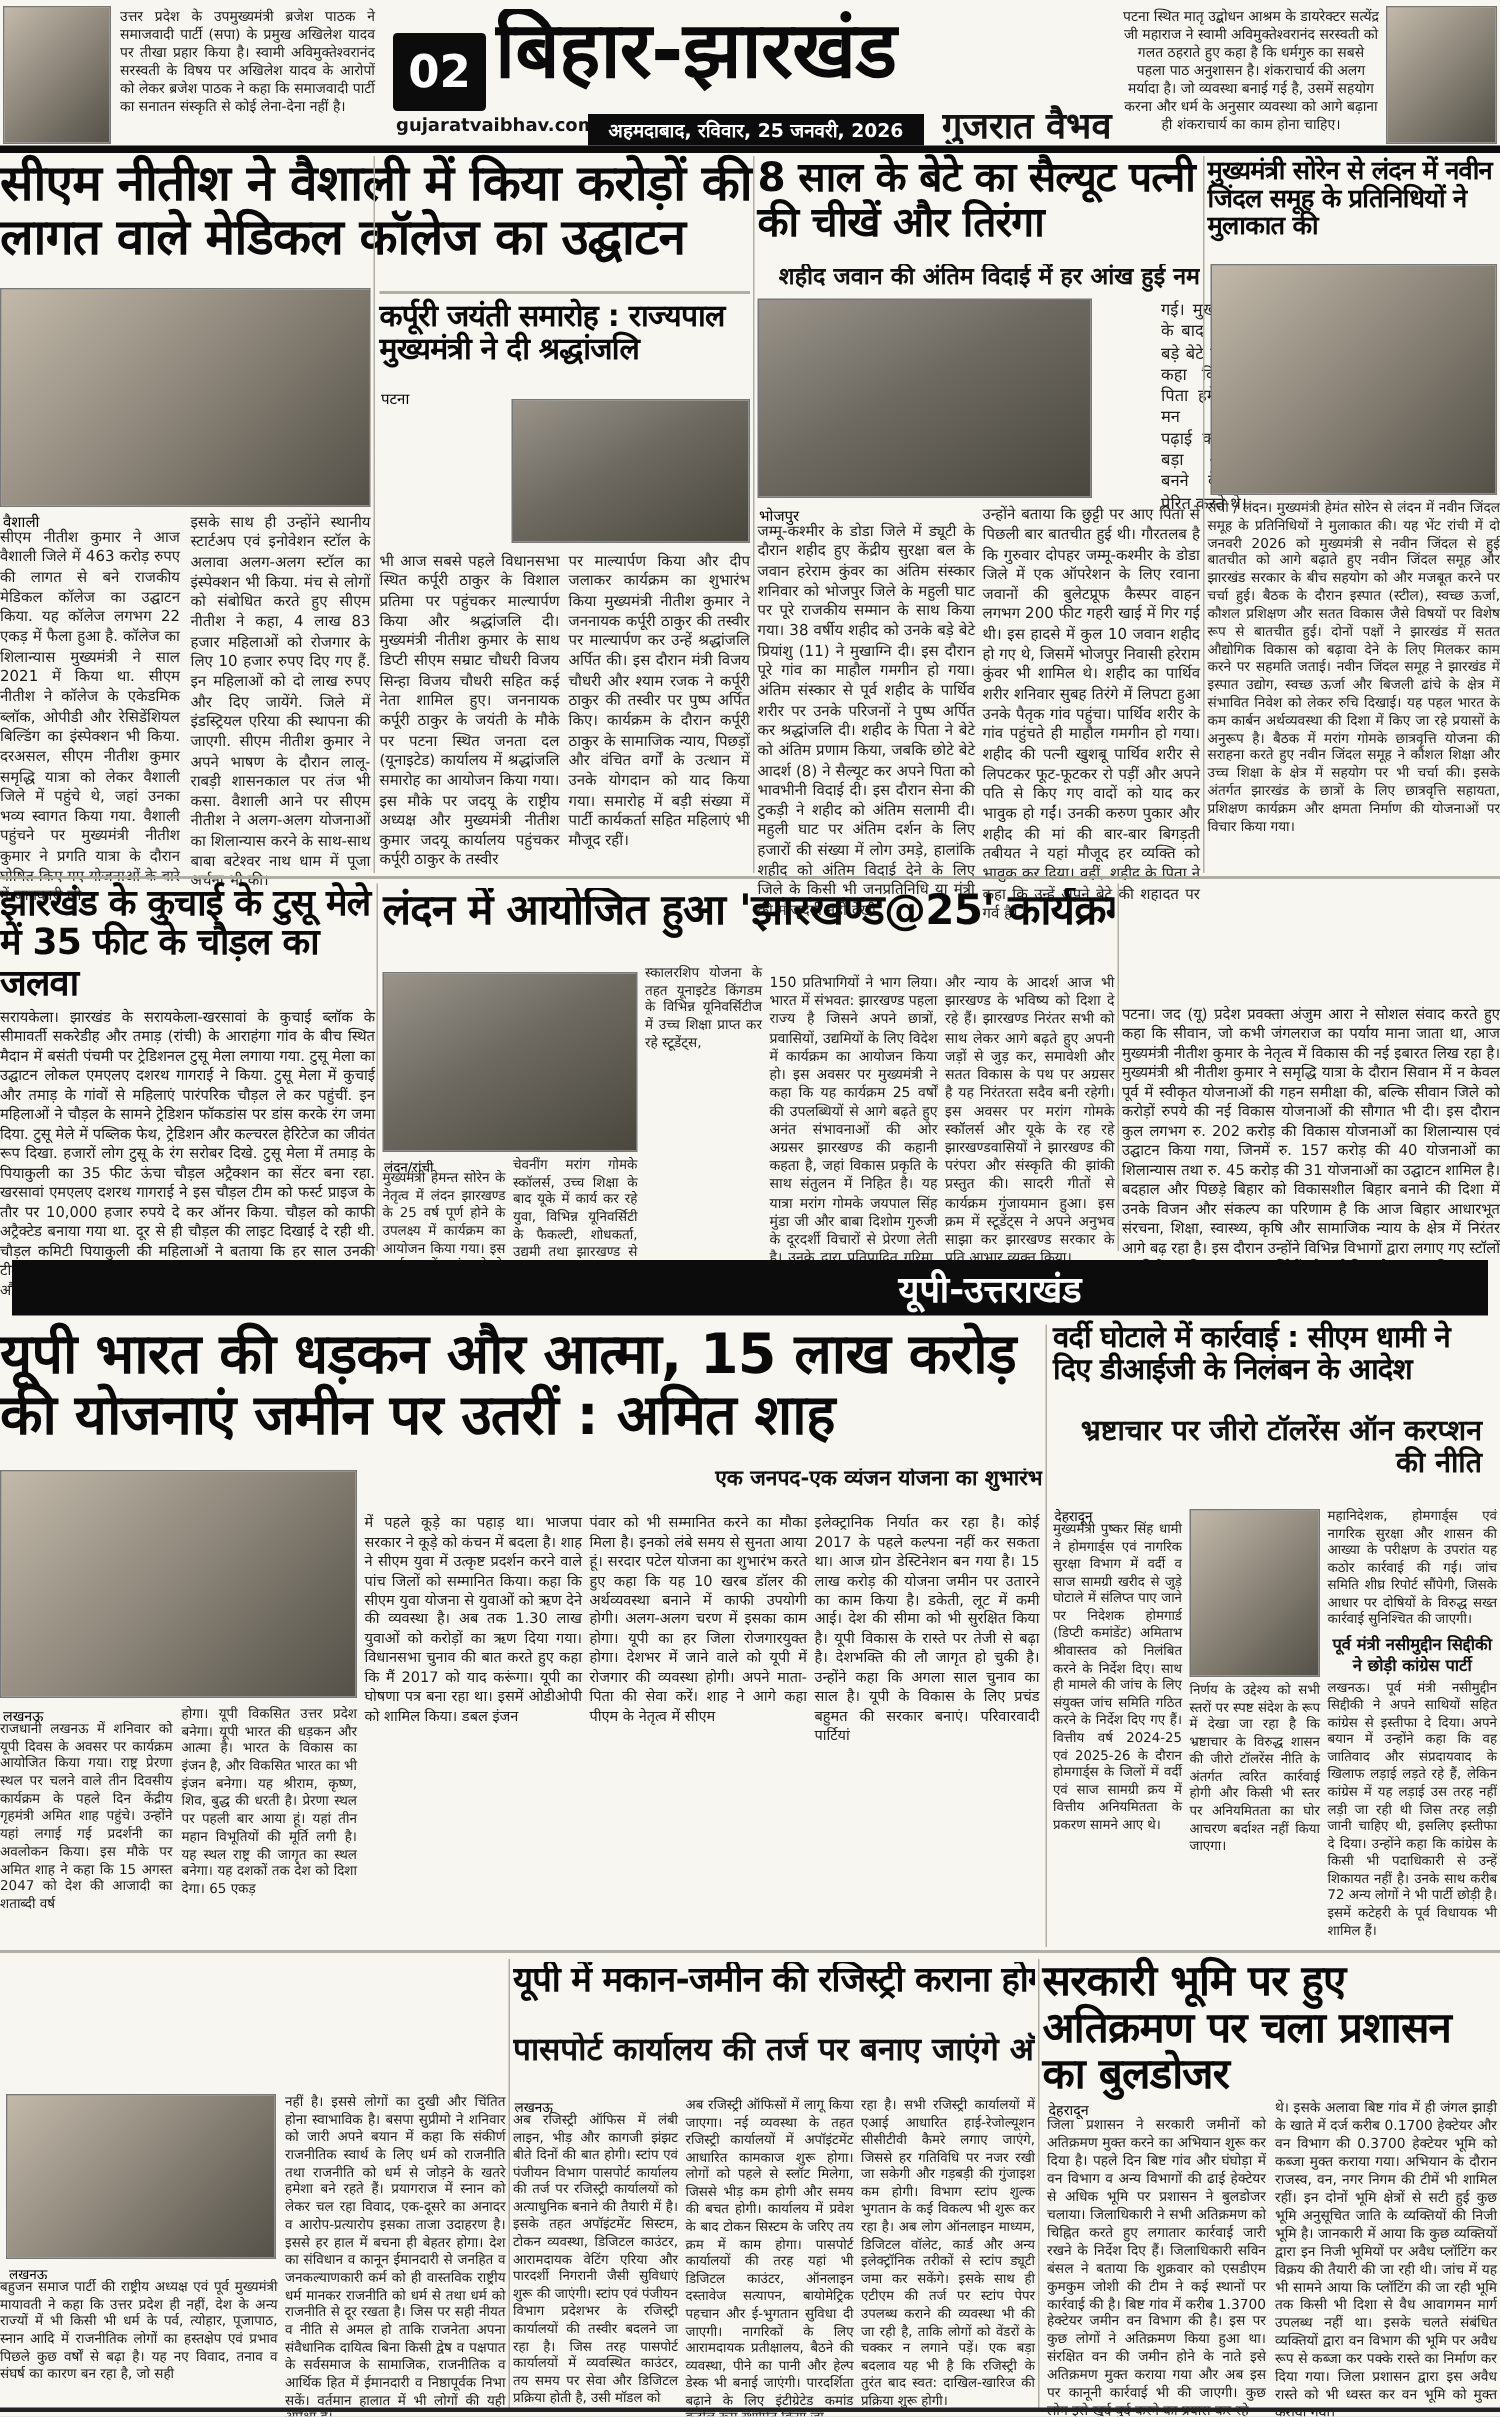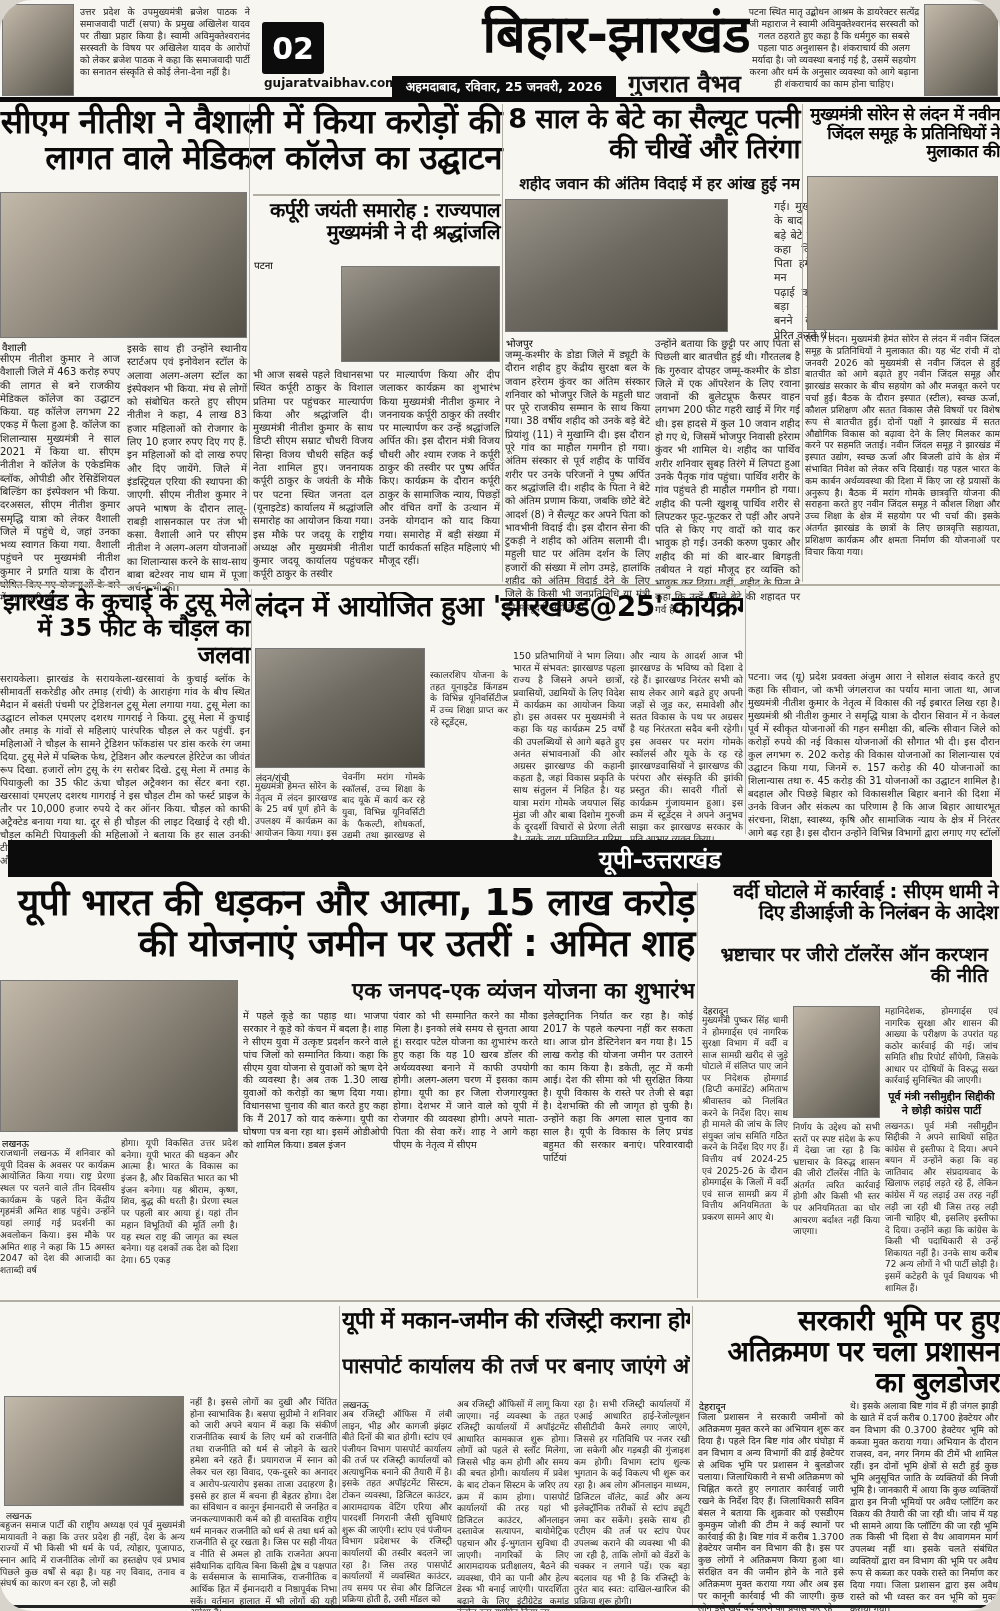--- a/index.html
+++ b/index.html
@@ -1,22 +1,22 @@
 <!DOCTYPE html>
 <html><head>
 <meta charset="utf-8">
 <style>
   html,body{margin:0;padding:0;background:#d8d4cc;}
   #page{position:relative;width:1000px;height:1611px;background:#f8f6f1;color:#141414;
-        font-family:"DejaVu Sans",sans-serif;overflow:hidden;margin:0 auto;border-radius:32px;}
+        font-family:"DejaVu Sans",sans-serif;overflow:hidden;margin:0 auto;}
   .abs{position:absolute;}
   .photo{background:linear-gradient(135deg,#c2b9aa 0%,#978f82 40%,#6f6a60 75%,#555148 100%);
          border:1px solid #777;box-sizing:border-box;}
   .photo.dark{background:linear-gradient(150deg,#9a948a 0%,#6e6a62 45%,#4a473f 100%);}
-  .headline{font-weight:800;text-align:right;color:#0a0a0a;line-height:1.1;letter-spacing:-0.5px;}
+  .headline{font-weight:800;text-align:left;color:#0a0a0a;line-height:1.1;letter-spacing:-0.5px;}
   .subhead{font-weight:700;text-align:right;color:#111;line-height:1.12;}
   .body-text{font-size:10px;line-height:1.33;text-align:justify;color:#1d1d1d;}
   .small{font-size:9px;line-height:1.3;}
   .dateline{font-weight:400;font-size:10px;color:#000;margin-bottom:1px;}
   .band{background:#0c0c0c;color:#fff;display:flex;align-items:center;justify-content:center;}
   .vrule{width:1px;background:#b3aea4;}
   .hrule{background:#b3aea4;}
   .blackbox{background:#0c0c0c;color:#fff;display:flex;align-items:center;justify-content:center;}
   .nowrap{white-space:nowrap;overflow:hidden;}
   .minihead{font-weight:700;font-size:11px;line-height:1.25;text-align:center;margin:3px 0;}
@@ -72,35 +72,35 @@
   <div class="abs hrule" style="left:0;top:584px;width:1000px;height:2px"></div>
 
   <div class="abs headline" style="left:0;top:589px;width:250px;height:80px;font-size:24px">झारखंड के कुचाई के टुसू मेले में 35 फीट के चौड़ल का जलवा</div>
   <div class="abs body-text" style="left:0;top:672px;width:250px;height:162px;font-size:9.8px">सरायकेला। झारखंड के सरायकेला-खरसावां के कुचाई ब्लॉक के सीमावर्ती सकरेडीह और तमाड़ (रांची) के आराहंगा गांव के बीच स्थित मैदान में बसंती पंचमी पर ट्रेडिशनल टुसू मेला लगाया गया. टुसू मेला का उद्घाटन लोकल एमएलए दशरथ गागराई ने किया. टुसू मेला में कुचाई और तमाड़ के गांवों से महिलाएं पारंपरिक चौड़ल ले कर पहुंचीं. इन महिलाओं ने चौड़ल के सामने ट्रेडिशन फॉकडांस पर डांस करके रंग जमा दिया. टुसू मेले में पब्लिक फेथ, ट्रेडिशन और कल्चरल हेरिटेज का जीवंत रूप दिखा. हजारों लोग टुसू के रंग सरोबर दिखे. टुसू मेला में तमाड़ के पियाकुली का 35 फीट ऊंचा चौड़ल अट्रैक्शन का सेंटर बना रहा. खरसावां एमएलए दशरथ गागराई ने इस चौड़ल टीम को फर्स्ट प्राइज के तौर पर 10,000 हजार रुपये दे कर ऑनर किया. चौड़ल को काफी अट्रैक्टेड बनाया गया था. दूर से ही चौड़ल की लाइट दिखाई दे रही थी. चौड़ल कमिटी पियाकुली की महिलाओं ने बताया कि हर साल उनकी टीम टुसू मेलों में चौड़ल ले कर पहुंचती है. इसके जरिए अपने कल्चर और ट्रेडिशन को प्रोटेक्ट किया जा रहा है।</div>
 
   <div class="abs headline nowrap" style="left:255px;top:592px;width:488px;height:48px;font-size:28px">लंदन में आयोजित हुआ 'झारखण्ड@25' कार्यक्रम</div>
   <div class="abs photo dark" style="left:255px;top:648px;width:170px;height:120px"></div>
   <div class="abs dateline" style="left:256px;top:771px;width:90px;font-size:9px">लंदन/रांची</div>
   <div class="abs body-text small" style="left:255px;top:781px;width:82px;height:54px">मुख्यमंत्री हेमन्त सोरेन के नेतृत्व में लंदन झारखण्ड के 25 वर्ष पूर्ण होने के उपलक्ष्य में कार्यक्रम का आयोजन किया गया। इस कार्यक्रम में मारंग गोमके ओवरसीज</div>
   <div class="abs body-text small" style="left:342px;top:772px;width:83px;height:63px">चेवनींग मरांग गोमके स्कॉलर्स, उच्च शिक्षा के बाद यूके में कार्य कर रहे युवा, विभिन्न यूनिवर्सिटी के फैकल्टी, शोधकर्ता, उद्यमी तथा झारखण्ड से जुड़े विभिन्न क्षेत्रों के कुल लगभग</div>
-  <div class="abs body-text small" style="left:430px;top:670px;width:78px;height:185px">स्कालरशिप योजना के तहत यूनाइटेड किंगडम के विभिन्न यूनिवर्सिटीज में उच्च शिक्षा प्राप्त कर रहे स्टूडेंट्स,</div>
+  <div class="abs body-text small" style="left:430px;top:644px;width:78px;height:185px">स्कालरशिप योजना के तहत यूनाइटेड किंगडम के विभिन्न यूनिवर्सिटीज में उच्च शिक्षा प्राप्त कर रहे स्टूडेंट्स,</div>
   <div class="abs body-text small" style="left:513px;top:650px;width:112px;height:185px;font-size:9.4px">150 प्रतिभागियों ने भाग लिया। भारत में संभवत: झारखण्ड पहला राज्य है जिसने अपने छात्रों, प्रवासियों, उद्यमियों के लिए विदेश में कार्यक्रम का आयोजन किया हो। इस अवसर पर मुख्यमंत्री ने कहा कि यह कार्यक्रम 25 वर्षों की उपलब्धियों से आगे बढ़ते हुए अनंत संभावनाओं की ओर अग्रसर झारखण्ड की कहानी कहता है, जहां विकास प्रकृति के साथ संतुलन में निहित है। यह यात्रा मरांग गोमके जयपाल सिंह मुंडा जी और बाबा दिशोम गुरुजी के दूरदर्शी विचारों से प्रेरणा लेती है। उनके द्वारा प्रतिपादित गरिमा, आत्मसम्मान</div>
   <div class="abs body-text small" style="left:630px;top:650px;width:113px;height:185px;font-size:9.4px">और न्याय के आदर्श आज भी झारखण्ड के भविष्य को दिशा दे रहे हैं। झारखण्ड निरंतर सभी को साथ लेकर आगे बढ़ते हुए अपनी जड़ों से जुड़ कर, समावेशी और सतत विकास के पथ पर अग्रसर है यह निरंतरता सदैव बनी रहेगी। इस अवसर पर मरांग गोमके स्कॉलर्स और यूके के रह रहे झारखण्डवासियों ने झारखण्ड की परंपरा और संस्कृति की झांकी प्रस्तुत की। सादरी गीतों से कार्यक्रम गुंजायमान हुआ। इस क्रम में स्टूडेंट्स ने अपने अनुभव साझा कर झारखण्ड सरकार के प्रति आभार व्यक्त किया।</div>
 
   <div class="abs body-text" style="left:748px;top:670px;width:252px;height:164px;font-size:9.8px">पटना। जद (यू) प्रदेश प्रवक्ता अंजुम आरा ने सोशल संवाद करते हुए कहा कि सीवान, जो कभी जंगलराज का पर्याय माना जाता था, आज मुख्यमंत्री नीतीश कुमार के नेतृत्व में विकास की नई इबारत लिख रहा है। मुख्यमंत्री श्री नीतीश कुमार ने समृद्धि यात्रा के दौरान सिवान में न केवल पूर्व में स्वीकृत योजनाओं की गहन समीक्षा की, बल्कि सीवान जिले को करोड़ों रुपये की नई विकास योजनाओं की सौगात भी दी। इस दौरान कुल लगभग रु. 202 करोड़ की विकास योजनाओं का शिलान्यास एवं उद्घाटन किया गया, जिनमें रु. 157 करोड़ की 40 योजनाओं का शिलान्यास तथा रु. 45 करोड़ की 31 योजनाओं का उद्घाटन शामिल है। बदहाल और पिछड़े बिहार को विकासशील बिहार बनाने की दिशा में उनके विजन और संकल्प का परिणाम है कि आज बिहार आधारभूत संरचना, शिक्षा, स्वास्थ्य, कृषि और सामाजिक न्याय के क्षेत्र में निरंतर आगे बढ़ रहा है। इस दौरान उन्होंने विभिन्न विभागों द्वारा लगाए गए स्टॉलों का निरीक्षण किया तथा लाभार्थियों को सांकेतिक चेक प्रदान किया।</div>
 
   <div class="abs vrule" style="left:251px;top:589px;height:245px"></div>
   <div class="abs vrule" style="left:745px;top:589px;height:245px"></div>
 
   <div class="abs band" style="left:8px;top:840px;width:984px;height:37px">
     <span style="font-size:24px;font-weight:800;margin-left:320px">यूपी-उत्तराखंड</span>
   </div>
 
   <div class="abs headline" style="left:0;top:883px;width:695px;height:93px;font-size:37px">यूपी भारत की धड़कन और आत्मा, 15 लाख करोड़ की योजनाएं जमीन पर उतरीं : अमित शाह</div>
-  <div class="abs subhead nowrap" style="left:240px;top:979px;width:455px;height:28px;font-size:22px">एक जनपद-एक व्यंजन योजना का शुभारंभ</div>
+  <div class="abs subhead nowrap" style="left:240px;top:979px;width:455px;height:28px;font-size:14px">एक जनपद-एक व्यंजन योजना का शुभारंभ</div>
   <div class="abs photo" style="left:0;top:980px;width:238px;height:152px"></div>
   <div class="abs dateline" style="left:2px;top:1137px;width:90px;font-size:9.5px">लखनऊ</div>
   <div class="abs body-text small" style="left:0;top:1148px;width:115px;height:148px">राजधानी लखनऊ में शनिवार को यूपी दिवस के अवसर पर कार्यक्रम आयोजित किया गया। राष्ट्र प्रेरणा स्थल पर चलने वाले तीन दिवसीय कार्यक्रम के पहले दिन केंद्रीय गृहमंत्री अमित शाह पहुंचे। उन्होंने यहां लगाई गई प्रदर्शनी का अवलोकन किया। इस मौके पर अमित शाह ने कहा कि 15 अगस्त 2047 को देश की आजादी का शताब्दी वर्ष</div>
   <div class="abs body-text small" style="left:121px;top:1138px;width:117px;height:158px">होगा। यूपी विकसित उत्तर प्रदेश बनेगा। यूपी भारत की धड़कन और आत्मा है। भारत के विकास का इंजन है, और विकसित भारत का भी इंजन बनेगा। यह श्रीराम, कृष्ण, शिव, बुद्ध की धरती है। प्रेरणा स्थल पर पहली बार आया हूं। यहां तीन महान विभूतियों की मूर्ति लगी है। यह स्थल राष्ट्र की जागृत का स्थल बनेगा। यह दशकों तक देश को दिशा देगा। 65 एकड़</div>
   <div class="abs body-text" style="left:243px;top:1010px;width:145px;height:288px;font-size:9.7px">में पहले कूड़े का पहाड़ था। भाजपा सरकार ने कूड़े को कंचन में बदला है। शाह ने सीएम युवा में उत्कृष्ट प्रदर्शन करने वाले पांच जिलों को सम्मानित किया। कहा कि सीएम युवा योजना से युवाओं को ऋण देने की व्यवस्था है। अब तक 1.30 लाख युवाओं को करोड़ों का ऋण दिया गया। विधानसभा चुनाव की बात करते हुए कहा कि मैं 2017 को याद करूंगा। यूपी का घोषणा पत्र बना रहा था। इसमें ओडीओपी को शामिल किया। डबल इंजन</div>
   <div class="abs body-text" style="left:393px;top:1010px;width:145px;height:288px;font-size:9.7px">पंवार को भी सम्मानित करने का मौका मिला है। इनको लंबे समय से सुनता आया हूं। सरदार पटेल योजना का शुभारंभ करते हुए कहा कि यह 10 खरब डॉलर की अर्थव्यवस्था बनाने में काफी उपयोगी होगी। अलग-अलग चरण में इसका काम होगा। यूपी का हर जिला रोजगारयुक्त होगा। देशभर में जाने वाले को यूपी में रोजगार की व्यवस्था होगी। अपने माता-पिता की सेवा करें। शाह ने आगे कहा पीएम के नेतृत्व में सीएम</div>
   <div class="abs body-text" style="left:543px;top:1010px;width:150px;height:288px;font-size:9.7px">इलेक्ट्रानिक निर्यात कर रहा है। कोई 2017 के पहले कल्पना नहीं कर सकता था। आज ग्रोन डेस्टिनेशन बन गया है। 15 लाख करोड़ की योजना जमीन पर उतारने का काम किया है। डकेती, लूट में कमी आई। देश की सीमा को भी सुरक्षित किया है। यूपी विकास के रास्ते पर तेजी से बढ़ा है। देशभक्ति की लौ जागृत हो चुकी है। उन्होंने कहा कि अगला साल चुनाव का साल है। यूपी के विकास के लिए प्रचंड बहुमत की सरकार बनाएं। परिवारवादी पार्टियां</div>
 
   <div class="abs headline" style="left:702px;top:881px;width:296px;height:58px;font-size:19.5px">वर्दी घोटाले में कार्रवाई : सीएम धामी ने दिए डीआईजी के निलंबन के आदेश</div>
   <div class="abs subhead" style="left:712px;top:944px;width:276px;height:54px;font-size:19px">भ्रष्टाचार पर जीरो टॉलरेंस ऑन करप्शन की नीति</div>

